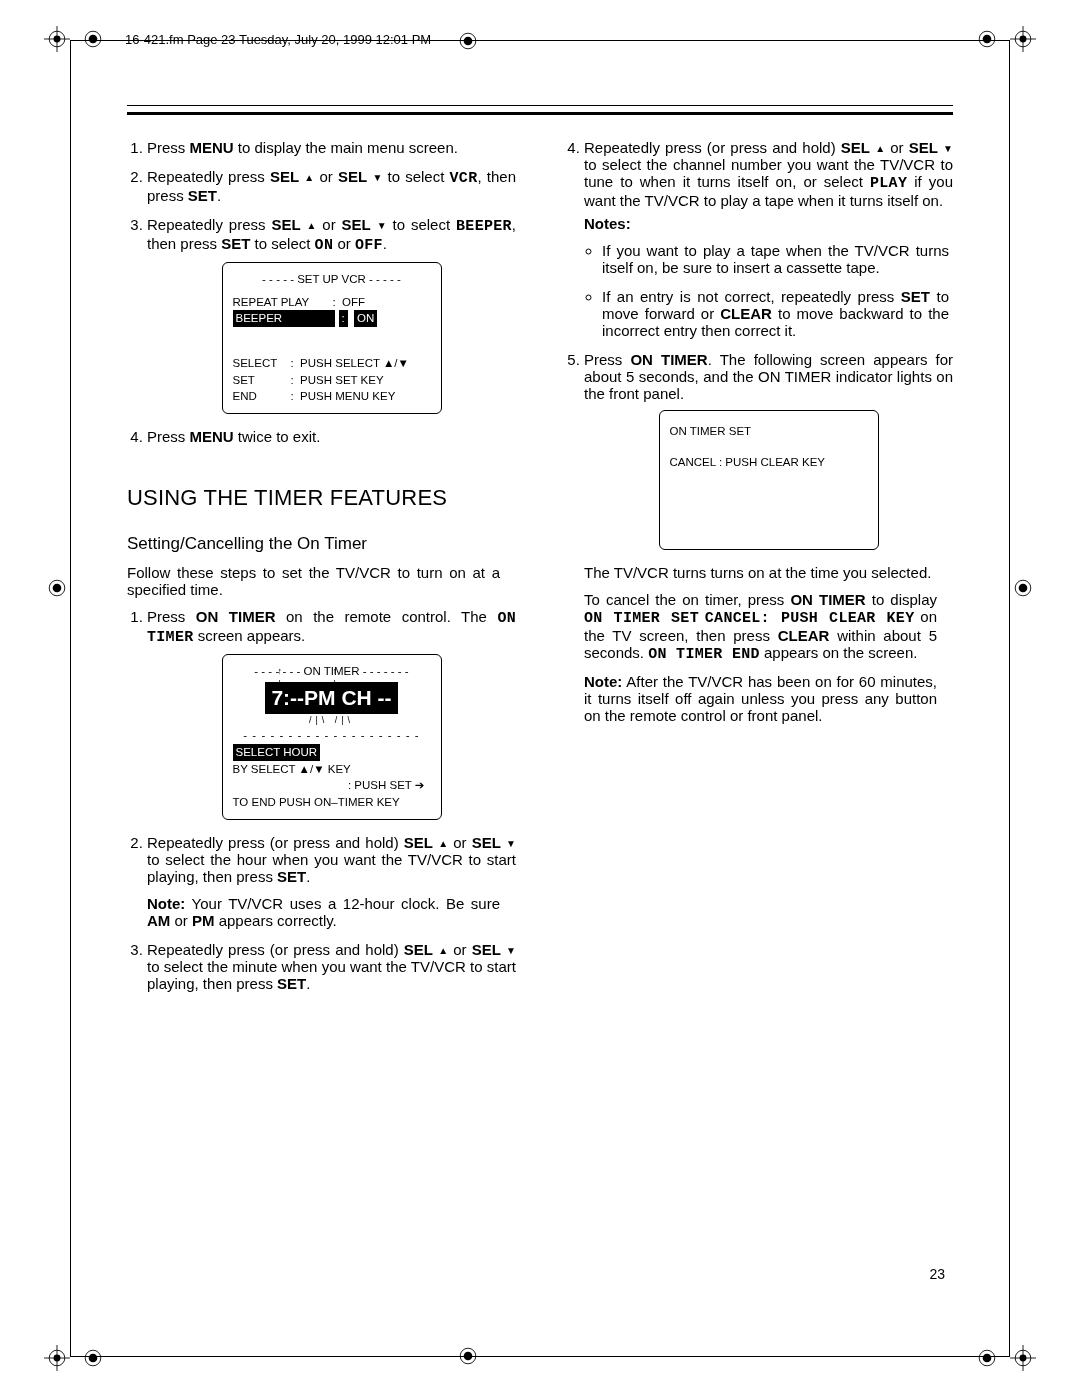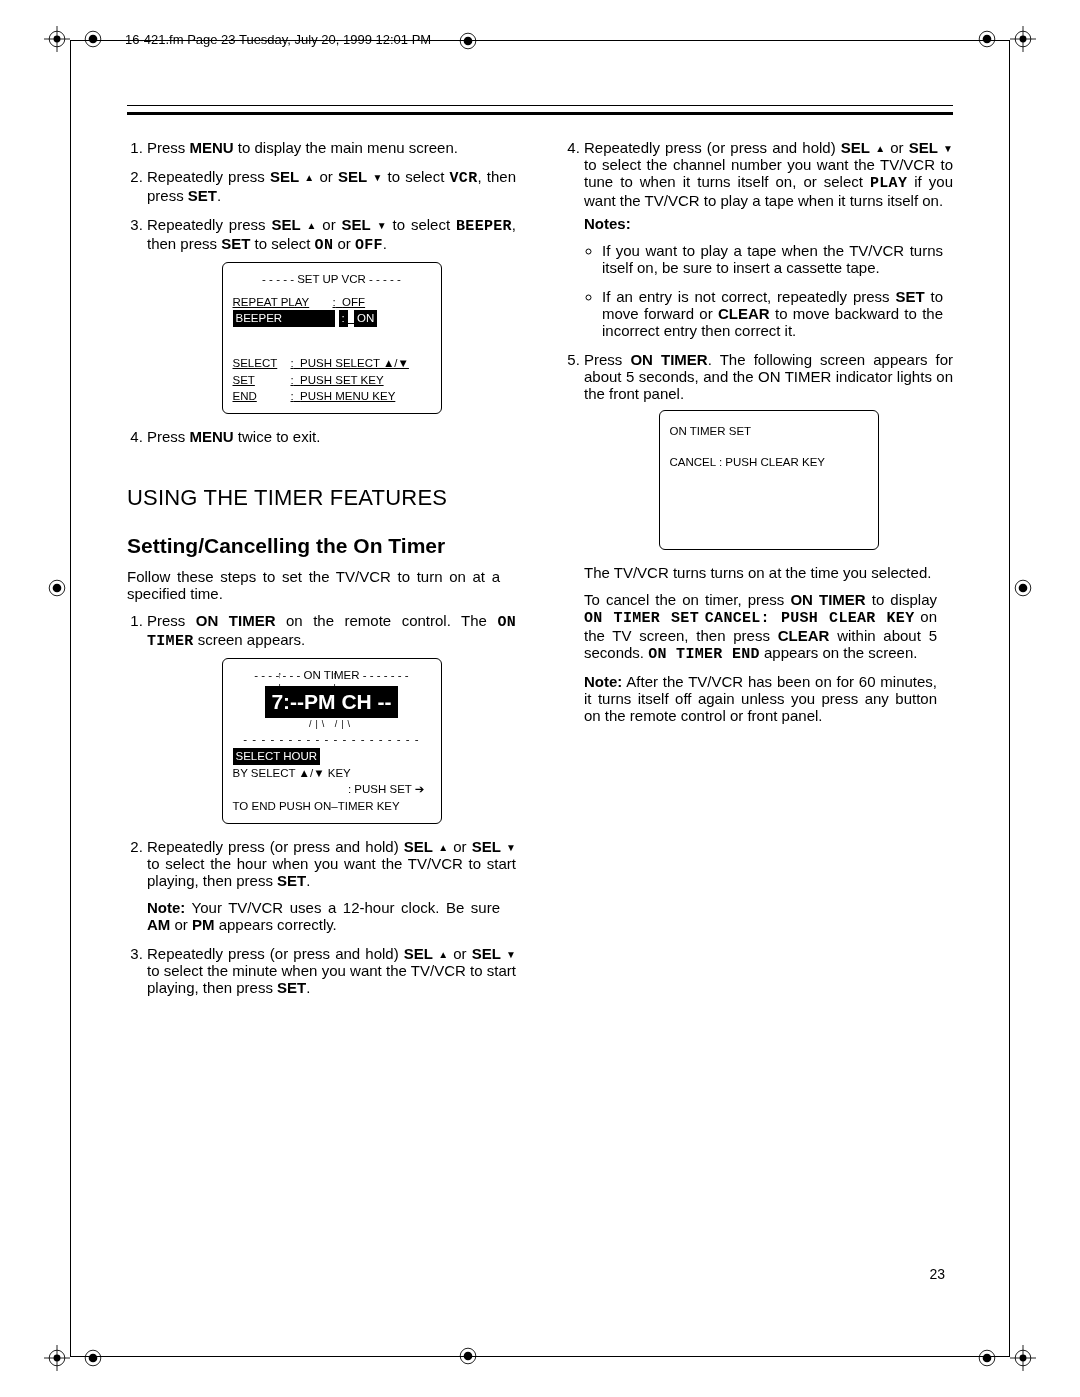--- a/index.html
+++ b/index.html
@@ -35,42 +35,42 @@
     display: flex;
     margin: 0 72px;
     gap: 48px;
   }
   .col {
     flex: 1;
     text-align: justify;
   }
   ol.main { padding-left: 20px; margin: 0; }
   ol.main > li { margin-bottom: 12px; }
-  ul.notes { padding-left: 18px; margin:6px 10px 12px 0; }
+  ul.notes { padding-left: 18px; margin:6px 4px 12px 0; }
   ul.notes li { margin-bottom: 12px; }
   b { font-weight: bold; }
   .mono { font-family: "Courier New", monospace; font-weight: bold; letter-spacing: 0.3px;}
   .sel-up, .sel-down { font-size: 10px; display:inline-block; vertical-align: 1px;}
   h2 { font-size: 22px; font-weight: normal; margin: 40px 0 23px 0; letter-spacing:0.2px;}
-  h3 { font-size: 21px; font-weight: bold; margin: 0 0 10px 0;}
+  h3 { font-size: 17px; font-weight: normal; margin: 0 0 10px 0;}
   .screen-box {
     border: 1px solid #000;
     border-radius: 6px;
     width: 220px;
     margin: 8px auto 14px auto;
     padding: 8px 10px 8px 10px;
     font-family: Arial, sans-serif;
     font-size: 11.5px;
     line-height: 1.45;
     box-sizing: border-box;
   }
   .screen-box .center { text-align:center; }
   .screen-box .inv { background:#000; color:#fff; padding:0 3px; display:inline-block;}
   .screen-box .dashed { letter-spacing:1px;}
-  .screen-box .row { display:flex;text-decoration:underline; }
+  .screen-box .row { display:flex; }
   .screen-box .row .c1 { width: 58px;}
   .pagenum {
     position:absolute;
     bottom: 115px;
     right: 135px;
     font-size: 14px;
   }
   .note-para { margin-top:10px;}
   .after-list { margin-left:0px; }
   p { margin: 6px 16px 10px 0;}

